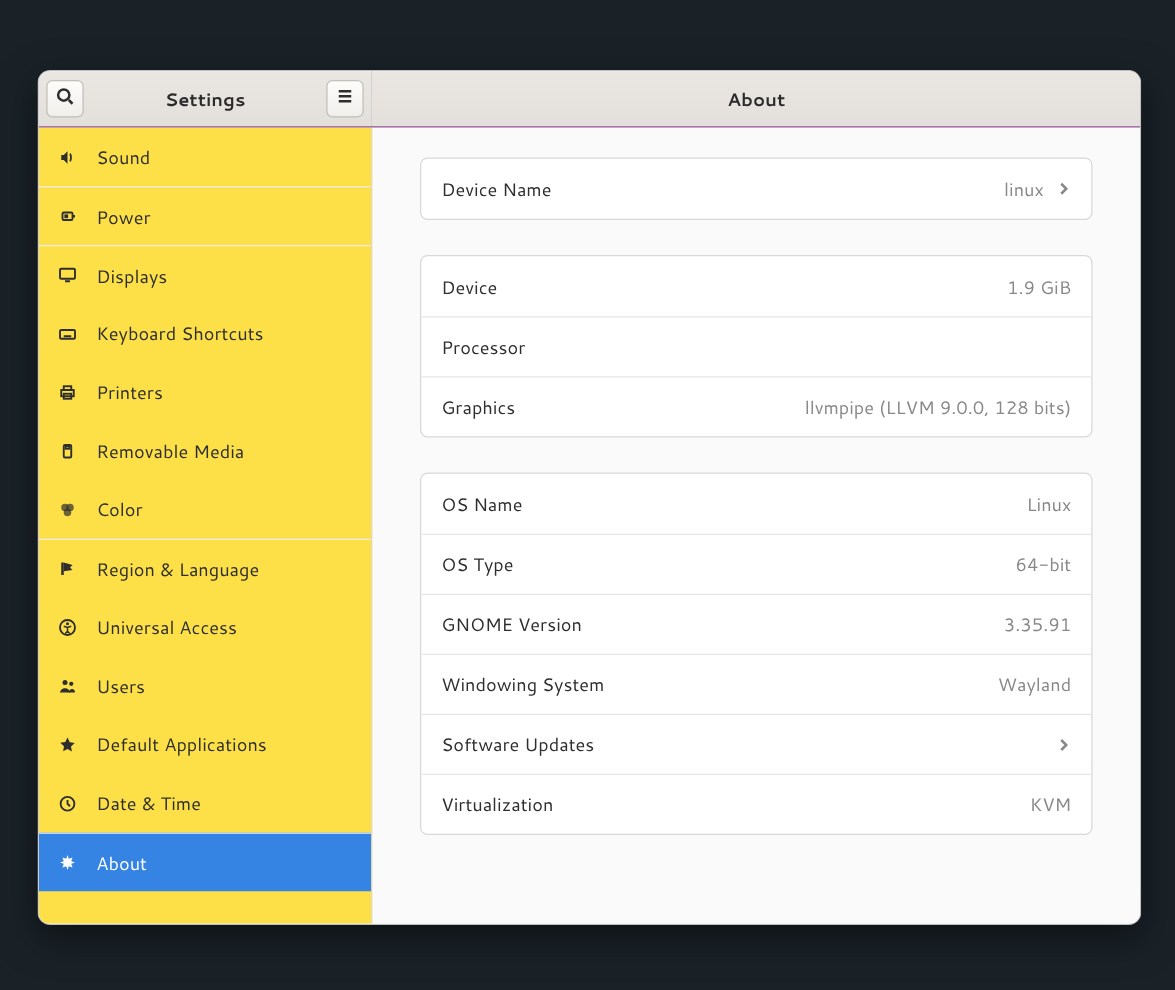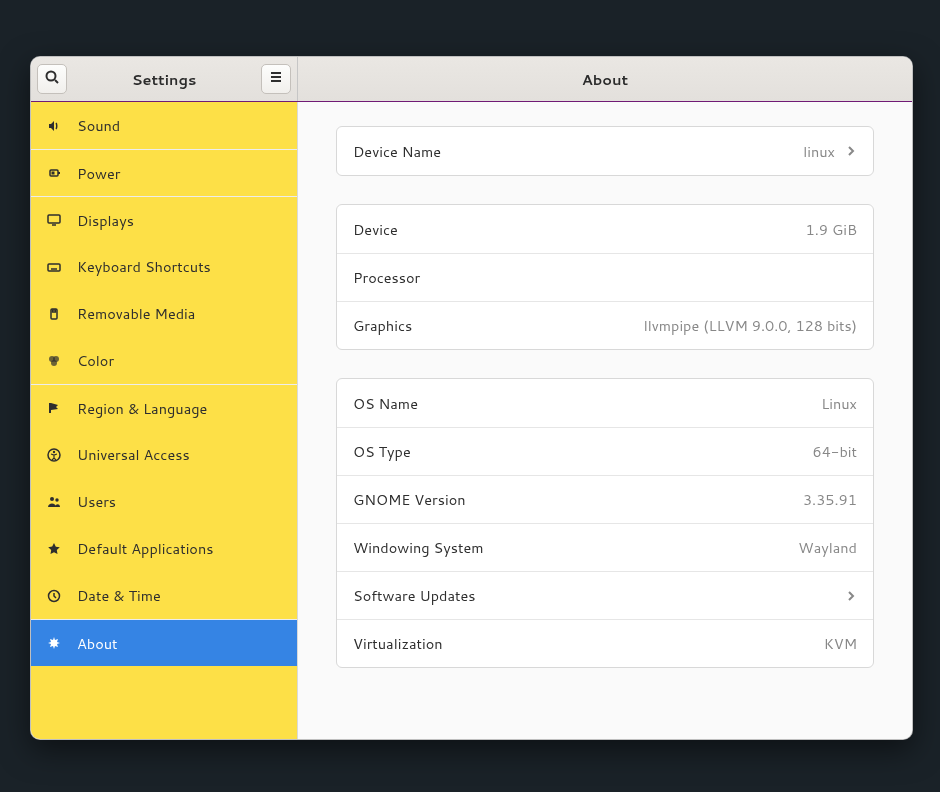--- a/index.html
+++ b/index.html
@@ -198,20 +198,30 @@
               <line x1="6" y1="7" x2="6" y2="7"></line>
               <line x1="8" y1="7" x2="8" y2="7"></line>
               <line x1="5" y1="10" x2="11" y2="10"></line>
             </svg>
           </span>
         <span>Keyboard Shortcuts</span>
       </div>
       <div class="side-item">
         <span class="icon">
             <svg viewBox="0 0 16 16" fill="none" stroke="currentColor" stroke-width="1.5">
+              <rect x="3" y="6" width="10" height="5"></rect>
+              <rect x="5" y="3" width="6" height="3"></rect>
+              <rect x="5" y="9" width="6" height="4"></rect>
+            </svg>
+          </span>
+        <span>Printers</span>
+      </div>
+      <div class="side-item">
+        <span class="icon">
+            <svg viewBox="0 0 16 16" fill="none" stroke="currentColor" stroke-width="1.5">
               <rect x="5" y="3" width="6" height="10" rx="1"></rect>
               <rect x="6.5" y="4" width="3" height="2"></rect>
             </svg>
           </span>
         <span>Removable Media</span>
       </div>
       <div class="side-item">
         <span class="icon">
             <svg viewBox="0 0 16 16" fill="currentColor">
               <circle cx="6" cy="6" r="3" opacity="0.7"></circle>

